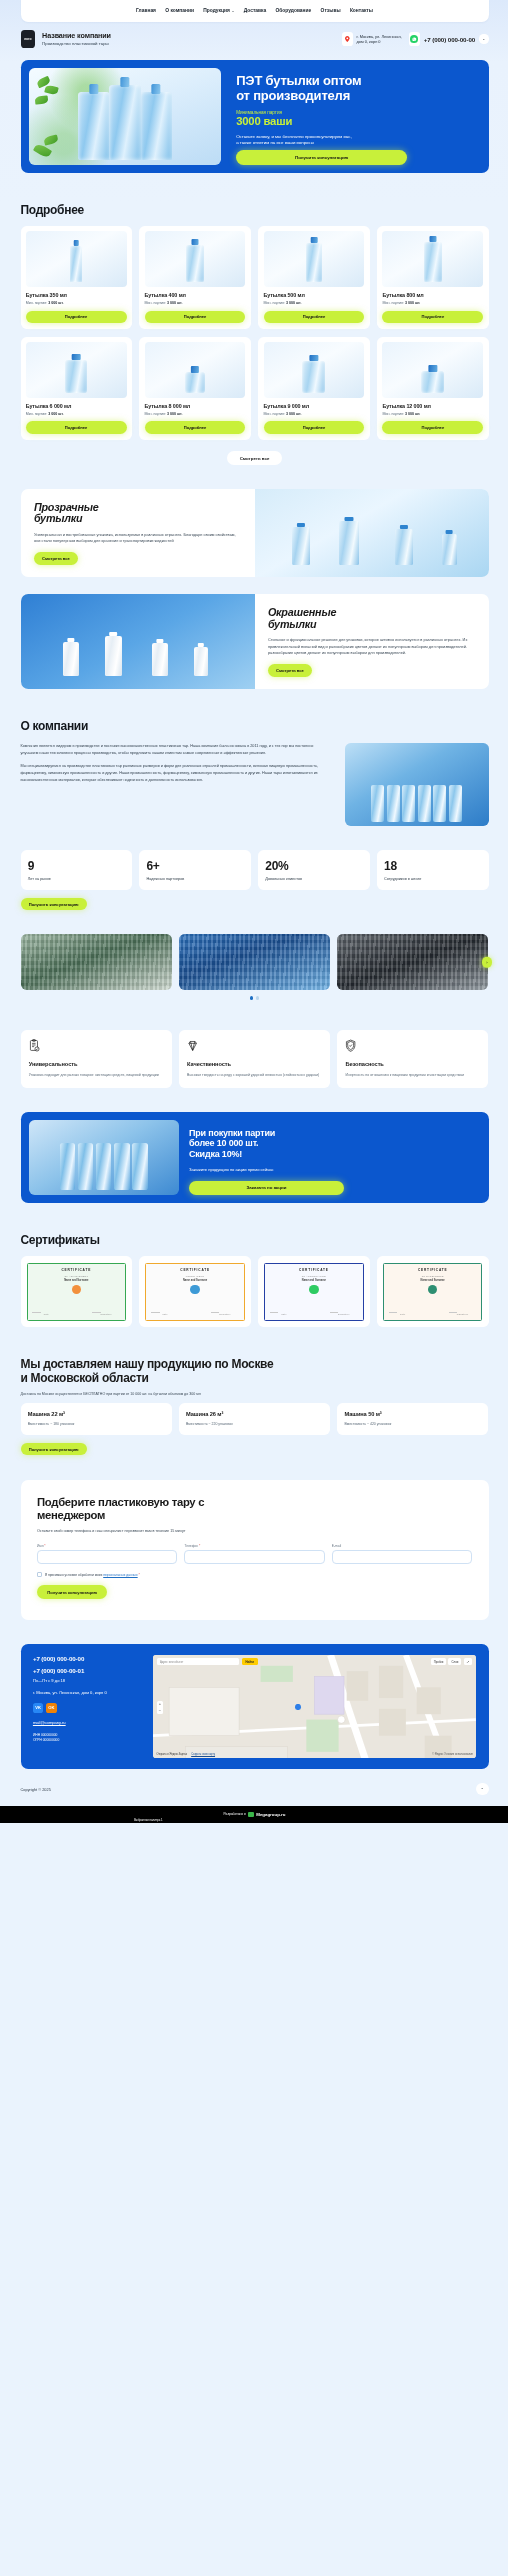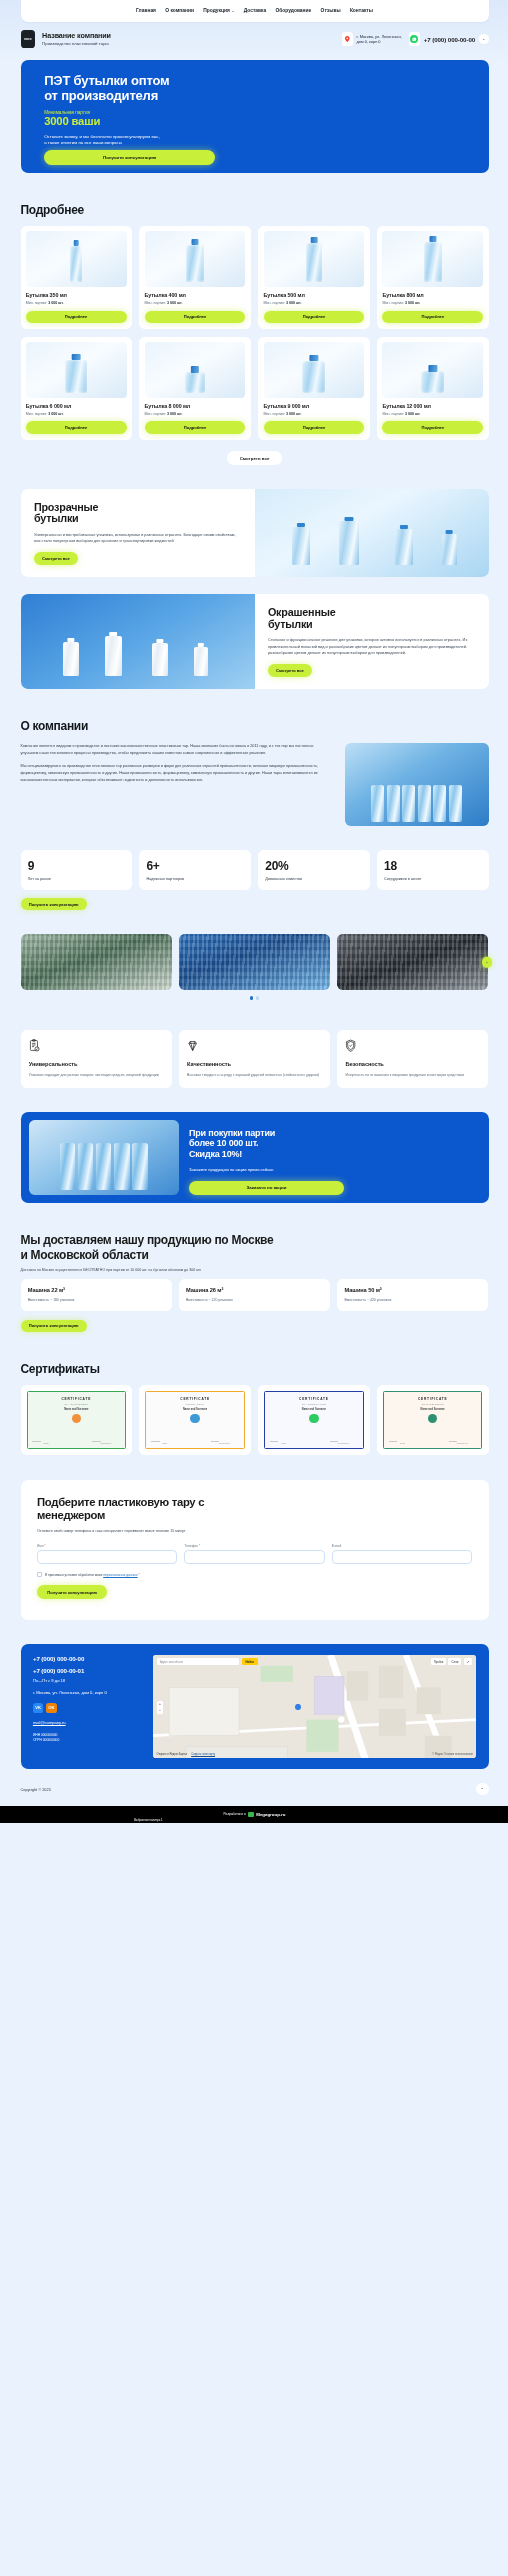--- a/index.html
+++ b/index.html
@@ -65,21 +65,21 @@
   .phone-num { font-size: 6.2px; font-weight: 700; letter-spacing: -0.1px; }
   .chev-btn {
     width: 9.3px; height: 9.3px; border-radius: 50%; background: #fff;
     display: flex; align-items: center; justify-content: center;
     font-size: 3.6px; color: #1a2530;
   }
 
   
   .hero {
     width: 468px; margin: 3.1px auto 0; background: #0b57ce; border-radius: 7.2px;
-    display: flex; gap: 0; padding: 8.2px; align-items: stretch; min-height: 113px; flex-direction: column;
+    display: flex; gap: 0; padding: 8.2px; align-items: stretch; min-height: 113px;
   }
   .hero-img {
     width: 192px; border-radius: 5.7px; flex-shrink: 0;
     background:
       radial-gradient(circle at 30% 25%, rgba(120,200,90,.55) 0 5%, transparent 26%),
       radial-gradient(circle at 18% 78%, rgba(120,200,90,.45) 0 6%, transparent 28%),
       linear-gradient(160deg,#f4fbff 0%, #dceefc 45%, #bcdcf5 100%);
     position: relative; overflow: hidden;
   }
   .hero-bottle {
@@ -165,21 +165,21 @@
     background:#fff; border:none; border-radius: 9.3px; padding: 4.6px 12.4px;
     font-size: 4.4px; font-weight: 700; color:#121212; cursor:pointer; font-family: inherit;
   }
 
   
   .split {
     background: #fff; border-radius: 7.2px; margin-top: 10.3px; display: flex; overflow: hidden;
     min-height: 77px;
   }
   .split-txt { padding: 12.4px 13.4px; width: 50%; display:flex; flex-direction:column; }
-  .split-h { font-size: 10.8px; font-weight: 800; line-height: 1.1; letter-spacing: -0.2px; white-space: pre-line; }
+  .split-h { font-size: 10.8px; font-weight: 800; line-height: 1.1; letter-spacing: -0.2px; white-space: pre-line; font-style: italic; }
   .split-p { font-size: 3.9px; color: #3c4a57; line-height: 1.75; margin-top: 6.2px; }
   .split-btn { margin-top: 7.2px; align-self: flex-start; }
   .btn-lime-sm {
     background:#c8f03a; border:none; border-radius: 7.7px; padding: 3.6px 8.2px;
     font-size: 4.1px; font-weight:700; color:#121212; cursor:pointer; font-family:inherit;
     box-shadow: 0 0 6.2px rgba(200,240,58,.5);
   }
   .split-img { width: 50%; position: relative; overflow:hidden; }
   .img-clear {
     background: linear-gradient(150deg,#d6ecfa 0%,#eaf6ff 40%,#a9d6f2 100%);
@@ -701,43 +701,20 @@
 Скидка 10%!</div>
         <div class="promo-sub">Закажите продукцию по акции прямо сейчас</div>
         <div class="promo-btn">
           <button class="btn-lime" style="width:100%">Заказать по акции</button>
         </div>
       </div>
     </div>
   </section>
 
   <section class="sec mt-60">
-    <h2 class="del-h">Мы доставляем нашу продукцию по Москве
-и Московской области</h2>
-    <div class="del-note">Доставка по Москве осуществляется БЕСПЛАТНО при партии от 10 000 шт. на бутылки объемом до 300 мл</div>
-    <div class="del-grid" id="delgrid">
-        <div class="del-card">
-          <div class="del-name">Машина 22 м³</div>
-          <div class="del-cap">Вместимость ~ 180 упаковок</div>
-        </div>
-        <div class="del-card">
-          <div class="del-name">Машина 26 м³</div>
-          <div class="del-cap">Вместимость ~ 220 упаковок</div>
-        </div>
-        <div class="del-card">
-          <div class="del-name">Машина 50 м³</div>
-          <div class="del-cap">Вместимость ~ 420 упаковок</div>
-        </div>
-      </div>
-    <div style="margin-top:8.2px">
-      <button class="btn-lime-sm">Получить консультацию</button>
-    </div>
-  </section>
-
-  <section class="sec mt-60">
     <h2 class="sec-title">Сертификаты</h2>
     <div class="cert-grid" id="certgrid">
         <div class="cert-card">
           <div class="cert-inner c1">
             <div style="display: flex; flex-direction: column; align-items: center; gap: 2.6px;">
               <div class="cert-top">CERTIFICATE</div>
               <div class="cert-sm">OF ACHIEVEMENT</div>
               <div class="cert-nm">Name and Surname</div>
               <div class="seal s1"></div>
             </div>
@@ -807,20 +784,43 @@
                 <div class="cert-sm">date</div>
               </div>
               <div style="width: 32%; text-align: center;">
                 <i style="display:block;border-top:0.5px solid #c9c9c9"></i>
                 <div class="cert-sm">signature</div>
               </div>
             </div>
           </div>
         </div>
       </div>
+  </section>
+
+  <section class="sec mt-60">
+    <h2 class="del-h">Мы доставляем нашу продукцию по Москве
+и Московской области</h2>
+    <div class="del-note">Доставка по Москве осуществляется БЕСПЛАТНО при партии от 10 000 шт. на бутылки объемом до 300 мл</div>
+    <div class="del-grid" id="delgrid">
+        <div class="del-card">
+          <div class="del-name">Машина 22 м³</div>
+          <div class="del-cap">Вместимость ~ 180 упаковок</div>
+        </div>
+        <div class="del-card">
+          <div class="del-name">Машина 26 м³</div>
+          <div class="del-cap">Вместимость ~ 220 упаковок</div>
+        </div>
+        <div class="del-card">
+          <div class="del-name">Машина 50 м³</div>
+          <div class="del-cap">Вместимость ~ 420 упаковок</div>
+        </div>
+      </div>
+    <div style="margin-top:8.2px">
+      <button class="btn-lime-sm">Получить консультацию</button>
+    </div>
   </section>
 
   <section class="sec">
     <div class="formcard">
       <div class="form-h">Подберите пластиковую тару с
 менеджером</div>
       <div class="form-sub">Оставьте свой номер телефона и наш специалист перезвонит вам в течение 15 минут</div>
       <div class="form-row" id="formrow">
           <div><div class="fld-lbl"><span>Имя</span><span class="req"> *</span></div><input class="fld" type="text" placeholder="" style=""></div>
           <div><div class="fld-lbl"><span>Телефон</span><span class="req"> *</span></div><input class="fld" type="text" placeholder="" style=""></div>

